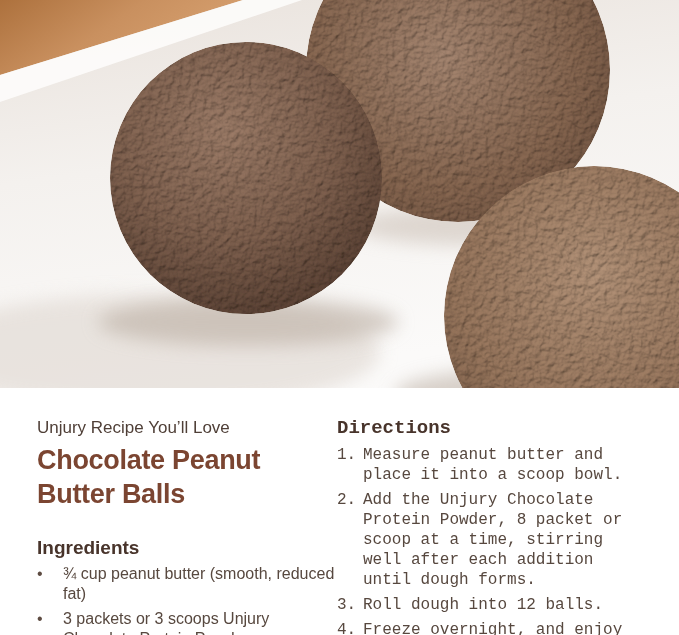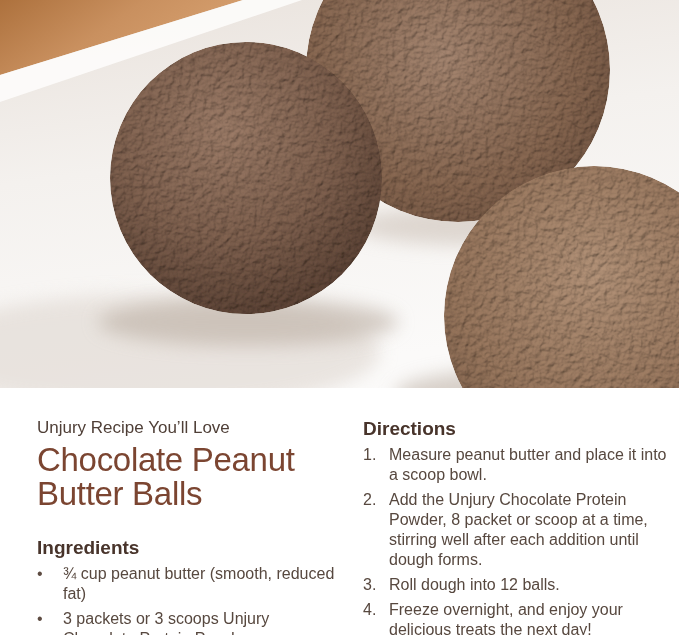--- a/index.html
+++ b/index.html
@@ -4,27 +4,27 @@
 <style>
   html,body{margin:0;padding:0;background:#ffffff;}
   .card{
     position:relative;width:679px;height:635px;overflow:hidden;background:#ffffff;
     font-family:"Liberation Sans",sans-serif;
   }
   .photo{position:absolute;top:0;left:0;width:679px;height:388px;}
   .photo svg{display:block;width:100%;height:100%;}
   .recipe{
     position:absolute;top:388px;left:0;width:679px;height:247px;background:#ffffff;
-    box-sizing:border-box;padding:29px 12px 0 37px;display:flex;gap:26px;
+    box-sizing:border-box;padding:29px 12px 0 37px;display:flex;
   }
   .col-left{width:300px;flex:none;}
-  .col-right{width:304px;flex:none;}
+  .col-right{width:304px;flex:none;font-family:Liberation Mono, monospace;}
   .kicker{font-size:17px;line-height:21px;color:#4f3f37;}
   .title{
-    margin:5px 0 0 0;font-size:33px;line-height:34px;font-weight:400;
+    margin:5px 0 0 0;font-size:27px;line-height:34px;font-weight:700;
     color:#7b4531;letter-spacing:-0.3px;
   }
   .heading{font-size:19px;line-height:23px;font-weight:700;color:#48342b;}
   .col-left .heading{margin-top:25px;}
   .list{margin-top:5px;font-size:16px;line-height:20px;color:#57483f;}
   .item{display:flex;margin-bottom:5px;}
   .bullet{width:26px;flex:none;color:#5d4b41;}
   .num{width:26px;flex:none;}
   .itext{flex:1;}
 </style>

